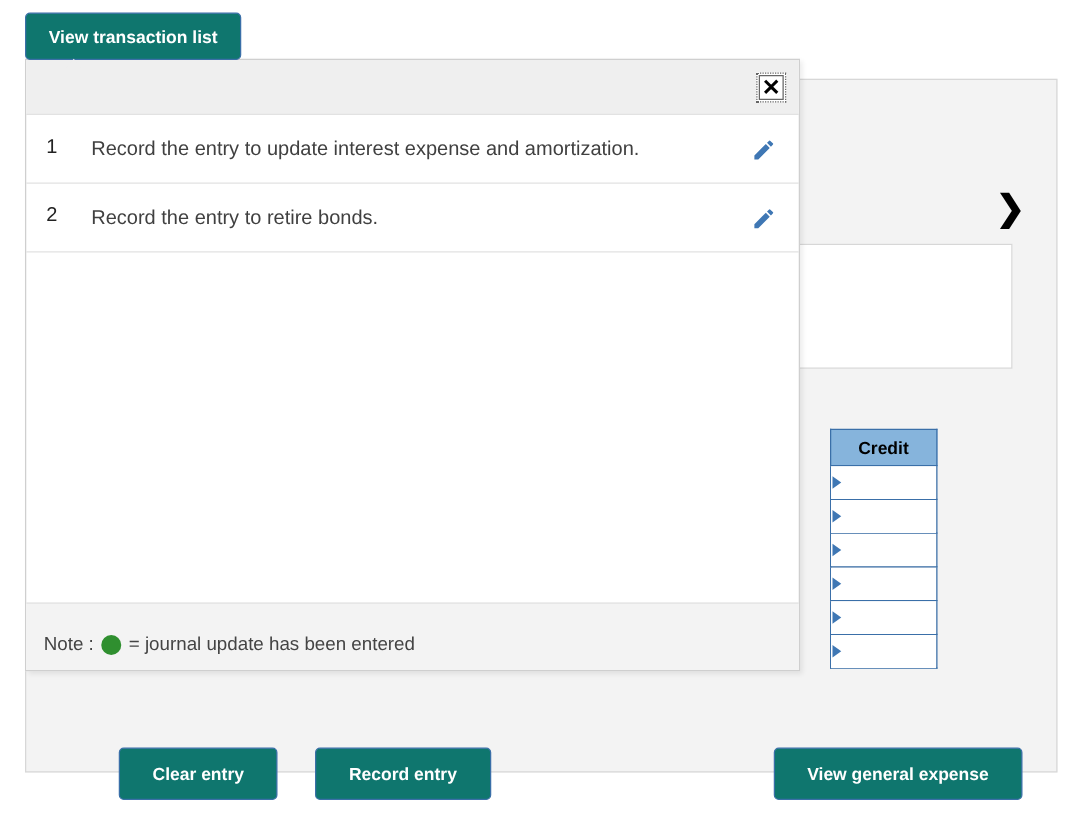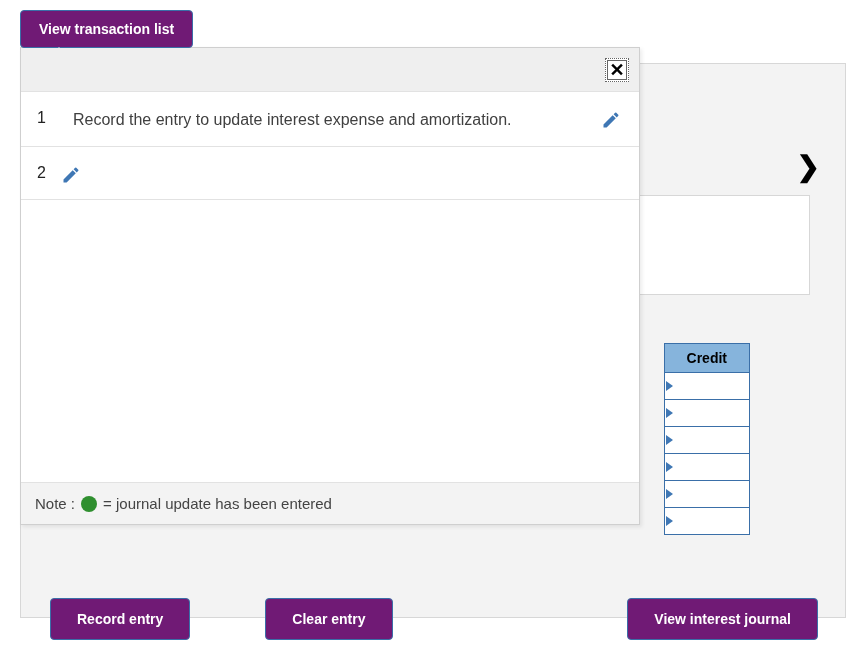--- a/index.html
+++ b/index.html
@@ -16,21 +16,21 @@
     top: 0; left: 0; right: 0; bottom: 0;
     padding: 10px 20px 20px 20px;
   }
 
   
   .btn {
     font-family: Arial, Helvetica, sans-serif;
     font-size: 14px;
     font-weight: bold;
     color: #fff;
-    background: #701a75;
+    background: #0f766e;
     border: 1px solid #3a6fa8;
     border-radius: 4px;
     padding: 10px 18px;
     cursor: pointer;
     display: inline-block;
   }
   .btn-top {
     position: relative;
     z-index: 30;
   }
@@ -193,21 +193,21 @@
     color: #3f77b4;
     cursor: pointer;
     margin-top: 2px;
   }
   .edit-icon svg { width: 100%; height: 100%; }
 
   
   .popup-footer {
     background: #f3f3f3;
     border-top: 1px solid #e2e2e2;
-    padding: 12px 14px 12px 14px;
+    padding: 24px 14px 12px 14px;
     font-size: 15px;
     color: #444;
     display: flex;
     align-items: center;
     gap: 6px;
   }
   .green-dot {
     display: inline-block;
     width: 16px;
     height: 16px;
@@ -266,44 +266,45 @@
         <tr>
           <td>
             <div class="tri"></div>
           </td>
         </tr>
       </tbody>
   </table>
 
   
   <div class="bottom-bar">
+    <button class="btn btn-clear">Clear entry</button>
     <button class="btn btn-record">Record entry</button>
-    <button class="btn btn-clear">Clear entry</button>
     <div class="spacer"></div>
-    <button class="btn btn-journal">View interest journal</button>
+    <button class="btn btn-journal">View general expense</button>
   </div>
 
   
   <button class="btn btn-top">View transaction list</button>
 
   
   <div class="popup">
     <div class="popup-header">
       <div class="close-icon">✕</div>
     </div>
     <div class="tx-list" id="tx-list">
         <div class="tx-row">
           <div class="num">1</div>
           <div class="txt">Record the entry to update interest expense and amortization.</div>
           <div class="edit-icon"><svg viewBox="0 0 24 24" fill="#3f77b4">
               <path d="M3 17.25V21h3.75l11-11.03-3.75-3.75L3 17.25zM20.71 7.04a1 1 0 0 0 0-1.41l-2.34-2.34a1 1 0 0 0-1.41 0l-1.83 1.83 3.75 3.75 1.83-1.83z"></path>
             </svg></div>
         </div>
         <div class="tx-row">
           <div class="num">2</div>
+          <div class="txt">Record the entry to retire bonds.</div>
           <div class="edit-icon"><svg viewBox="0 0 24 24" fill="#3f77b4">
               <path d="M3 17.25V21h3.75l11-11.03-3.75-3.75L3 17.25zM20.71 7.04a1 1 0 0 0 0-1.41l-2.34-2.34a1 1 0 0 0-1.41 0l-1.83 1.83 3.75 3.75 1.83-1.83z"></path>
             </svg></div>
         </div>
       </div>
     <div class="popup-footer">
       <span>Note :</span>
       <span class="green-dot"></span>
       <span>= journal update has been entered</span>
     </div>

